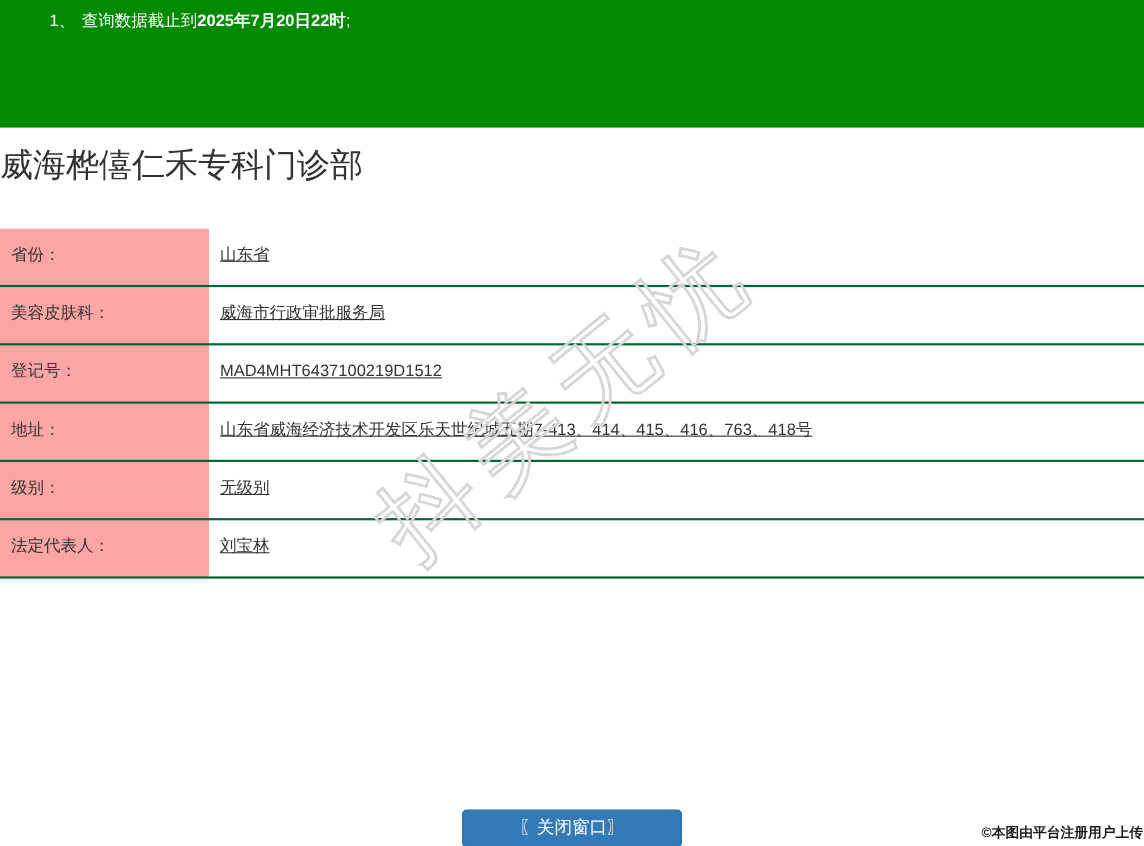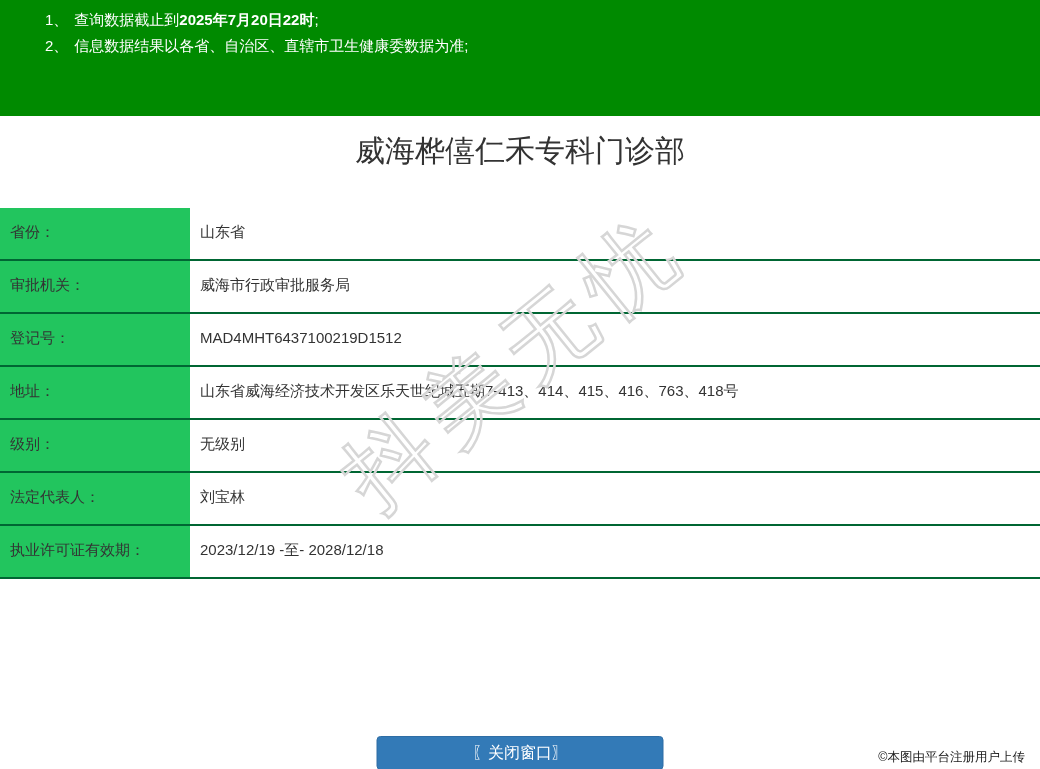--- a/index.html
+++ b/index.html
@@ -26,51 +26,51 @@
   .notice-line b { font-weight: bold; }
   .notice-line .num { margin-right: 6px; }
 
   
   .title {
     margin: 14px 0 0 0;
     padding: 0;
     font-size: 30px;
     font-weight: 400;
     line-height: 42px;
-    text-align: center;
     color: #333333;
   }
 
   
   .info-table {
     width: 100%;
     margin-top: 36px;
     border-collapse: collapse;
     font-size: 15px;
   }
   .info-table tr { border-bottom: 2px solid #006633; }
   .info-table td { vertical-align: top; line-height: 22px; }
   .info-table td.label {
     width: 170px;
-    background: #22c55e;
+    background: #fca5a5;
     padding: 13px 10px;
     color: #333333;
   }
   .info-table td.value {
     padding: 13px 15px 16px 10px;
     color: #333333;
+    text-decoration: underline;
   }
 
   
   .close-btn {
     position: absolute;
     top: 736px;
     left: 50%;
     transform: translateX(-50%);
-    width: 287px;
+    width: 200px;
     height: 34px;
     background: #337ab7;
     border: 1px solid #2e6da4;
     border-radius: 4px;
     color: #ffffff;
     font-size: 16px;
     line-height: 30px;
     text-align: center;
     cursor: pointer;
     font-family: inherit;
@@ -87,72 +87,67 @@
     white-space: nowrap;
     color: transparent;
     -webkit-text-stroke: 2.5px #d6d6d6;
     pointer-events: none;
     z-index: 5;
   }
 
   
   .copyright {
     position: absolute;
-    right: 15px;
+    right: 1px;
     bottom: 3px;
     font-size: 12.5px;
-    font-weight: normal;
+    font-weight: bold;
     color: #1a1a1a;
     text-shadow: -1px 0 #fff, 1px 0 #fff, 0 -1px #fff, 0 1px #fff,
                  -1px -1px #fff, 1px 1px #fff, -1px 1px #fff, 1px -1px #fff;
     z-index: 6;
   }
 </style>
 </head>
 <body>
 
 <div class="page">
 
   <div class="notice">
     <div class="notice-line"><span class="num">1、</span><span>查询数据截止到</span><b>2025年7月20日22时</b><span>;</span></div>
-    <div class="notice-line"><span class="num">2、</span><span>信息数据结果以各省、自治区、直辖市卫生健康委数据为准;</span></div>
   </div>
 
   <h1 class="title">威海桦僖仁禾专科门诊部</h1>
 
   <table class="info-table">
     <tbody>
       <tr>
         <td class="label">省份：</td>
         <td class="value">山东省</td>
       </tr>
       <tr>
-        <td class="label">审批机关：</td>
+        <td class="label">美容皮肤科：</td>
         <td class="value">威海市行政审批服务局</td>
       </tr>
       <tr>
         <td class="label">登记号：</td>
         <td class="value">MAD4MHT6437100219D1512</td>
       </tr>
       <tr>
         <td class="label">地址：</td>
         <td class="value">山东省威海经济技术开发区乐天世纪城五期7-413、414、415、416、763、418号</td>
       </tr>
       <tr>
         <td class="label">级别：</td>
         <td class="value">无级别</td>
       </tr>
       <tr>
         <td class="label">法定代表人：</td>
         <td class="value">刘宝林</td>
       </tr>
-      <tr>
-        <td class="label">执业许可证有效期：</td>
-        <td class="value">2023/12/19 -至- 2028/12/18</td>
-      </tr>
     </tbody>
   </table>
 
   <button class="close-btn">〖关闭窗口〗</button>
 
   <div class="watermark">抖美无忧</div>
 
   <div class="copyright">©本图由平台注册用户上传</div>
 
 </div>

